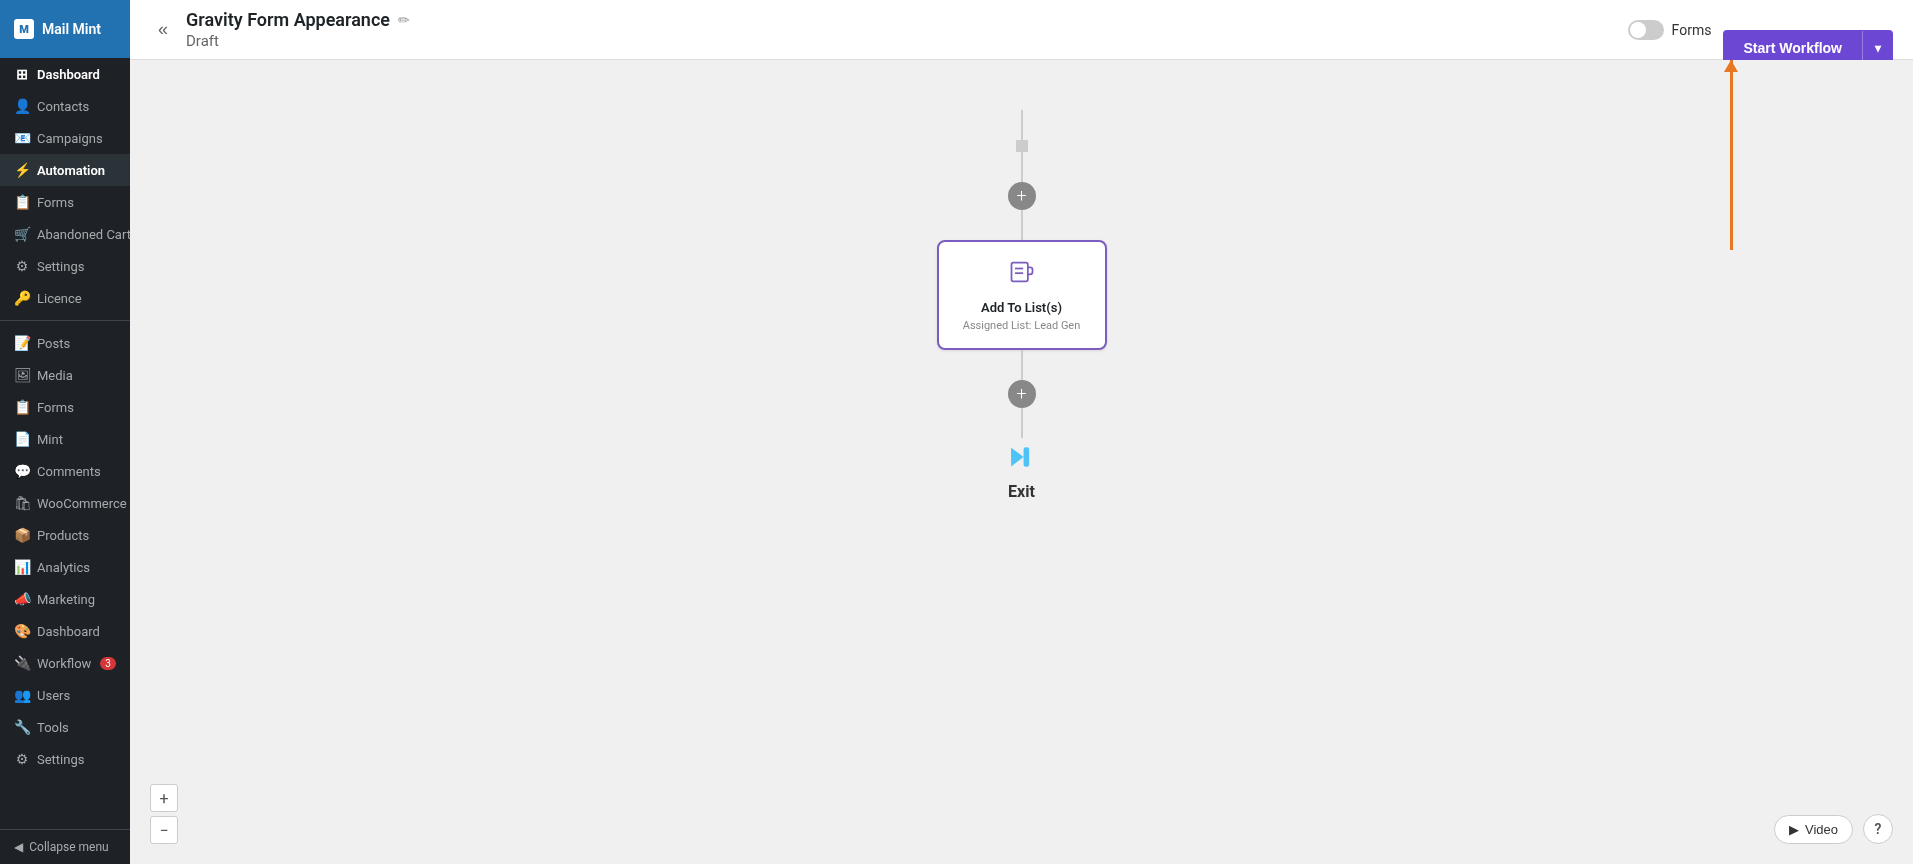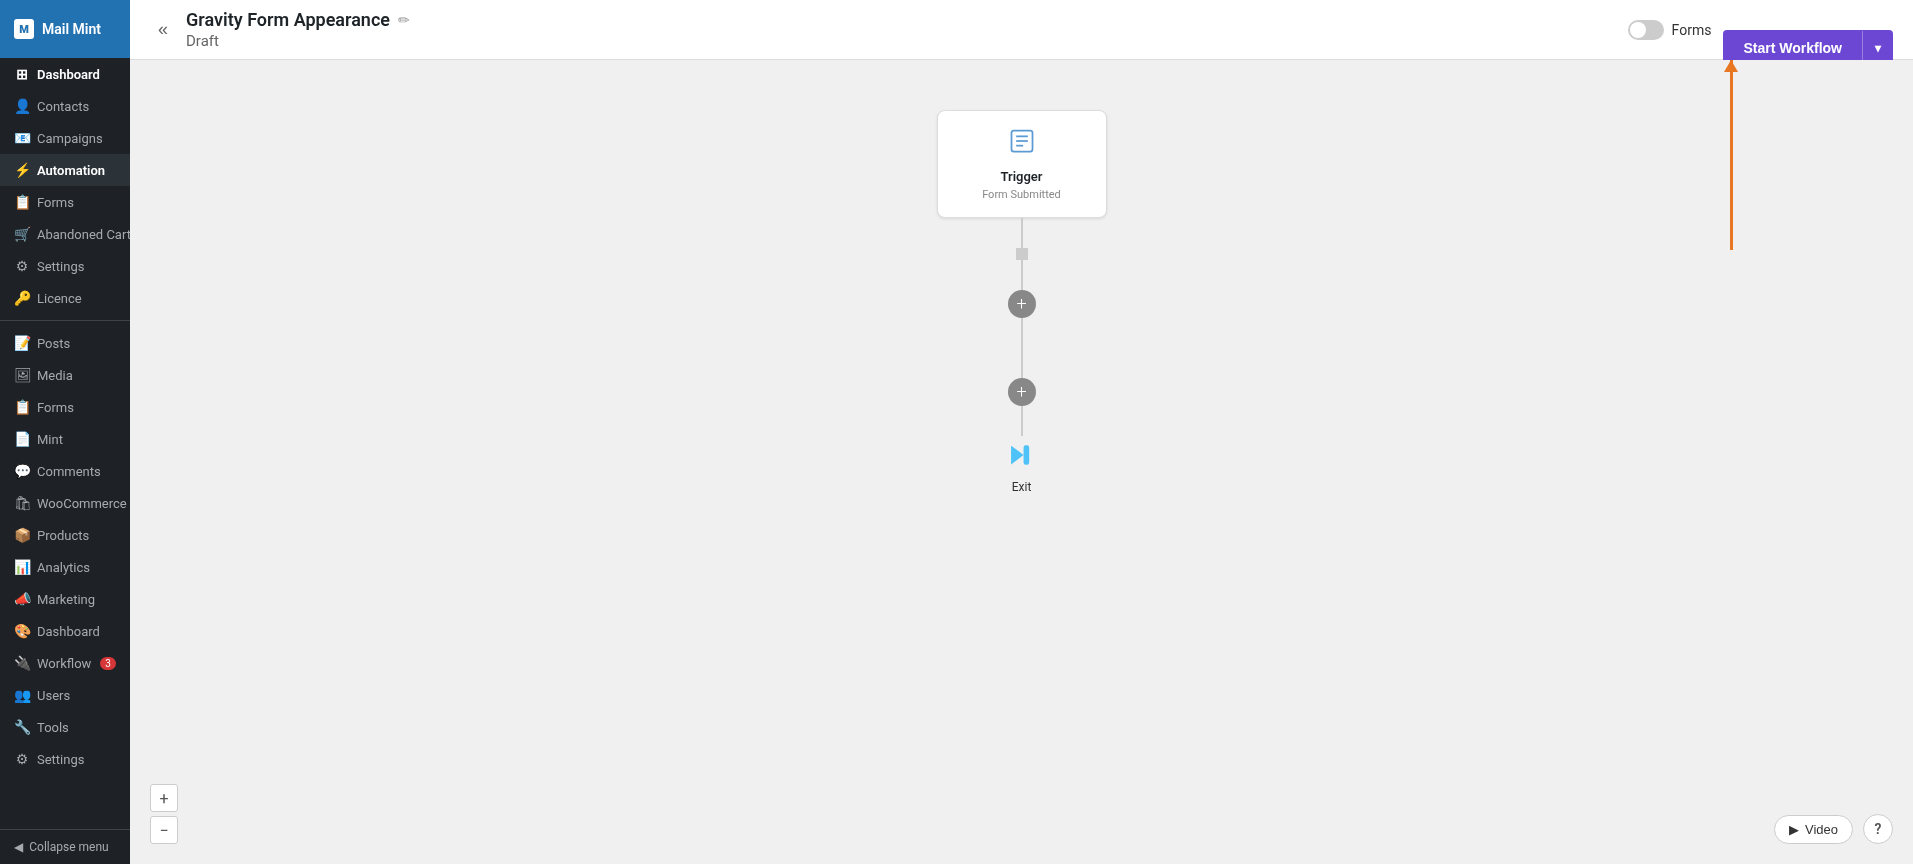--- a/index.html
+++ b/index.html
@@ -250,22 +250,22 @@
       flex-direction: column;
       align-items: center;
       gap: 4px;
       margin-top: 4px;
     }
     .exit-icon {
       font-size: 26px;
       color: #4fc3f7;
     }
     .exit-label {
-      font-size: 12px;
-      font-weight: 400;
+      font-size: 16px;
+      font-weight: 700;
       color: #333;
     }
 
     
     .canvas-controls {
       position: absolute;
       bottom: 20px;
       left: 20px;
       display: flex;
       flex-direction: column;
@@ -476,41 +476,41 @@
       </button>
     </div>
   </div>
 
   <div class="canvas">
 
     <div class="orange-arrow"></div>
 
     <div class="workflow-container">
 
-      <div class="node-card">
-        <div class="node-icon trigger-icon-color">
-          <svg width="28" height="28" viewBox="0 0 24 24" fill="none" stroke="#5b9bd5" stroke-width="1.5">
-            <rect x="3" y="3" width="18" height="18" rx="2"></rect>
-            <line x1="7" y1="8" x2="17" y2="8"></line>
-            <line x1="7" y1="12" x2="17" y2="12"></line>
-            <line x1="7" y1="16" x2="13" y2="16"></line>
-          </svg>
-        </div>
-        <div class="node-title">Trigger</div>
-        <div class="node-subtitle">Form Submitted</div>
-      </div>
 
       <div class="connector-line"></div>
       <div style="width:12px; height:12px; background:#ccc; border-radius:50;"></div>
       <div class="connector-line"></div>
 
       <div class="add-btn">+</div>
 
       <div class="connector-line"></div>
 
+      <div class="node-card selected">
+        <div class="node-icon list-icon-color">
+          <svg width="28" height="28" viewBox="0 0 24 24" fill="none" stroke="#7c5cbf" stroke-width="1.5">
+            <rect x="3" y="4" width="14" height="16" rx="1.5"></rect>
+            <path d="M17 8h2a2 2 0 0 1 2 2v2a2 2 0 0 1-2 2h-2"></path>
+            <line x1="6" y1="9" x2="13" y2="9"></line>
+            <line x1="6" y1="13" x2="13" y2="13"></line>
+          </svg>
+        </div>
+        <div class="node-title">Add To List(s)</div>
+        <div class="node-subtitle">Assigned List: Lead Gen</div>
+      </div>
 
       <div class="connector-line"></div>
 
       <div class="add-btn">+</div>
 
       <div class="connector-line"></div>
 
       <div class="exit-node">
         <div class="exit-icon">
           <svg width="30" height="30" viewBox="0 0 24 24" fill="none" stroke="#4fc3f7" stroke-width="1.5">

